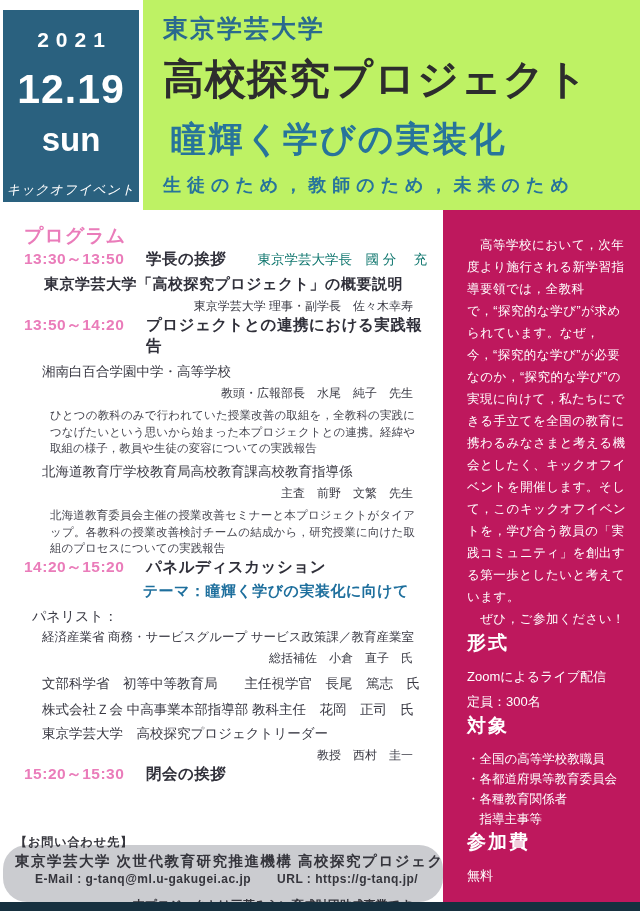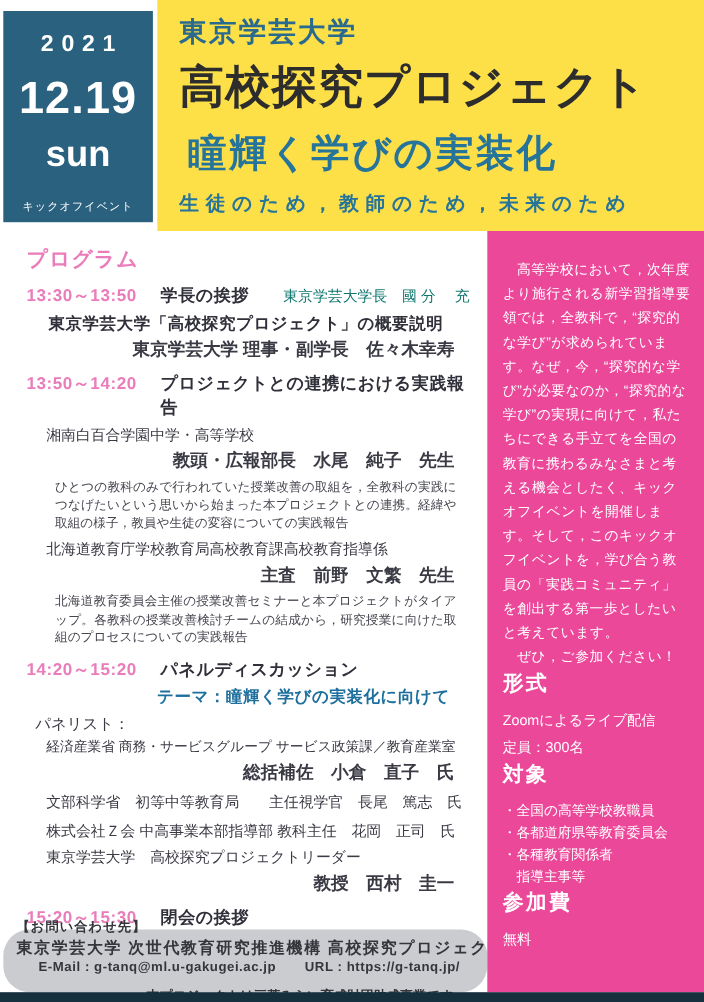--- a/index.html
+++ b/index.html
@@ -15,59 +15,59 @@
   
   .header-row { display:flex; height:210px; flex:none; }
   .date-strip { width:143px; background:#fff; flex:none; }
   .date-box {
     margin:10px 0 0 3px; width:136px; height:192px; background:#2A617F;
     color:#fff; text-align:center; display:flex; flex-direction:column; align-items:center;
   }
   .date-year { font-size:21px; font-weight:bold; letter-spacing:7px; margin-top:18px; padding-left:7px; }
   .date-day  { font-size:41px; font-weight:bold; margin-top:14px; letter-spacing:1px; }
   .date-week { font-size:33px; font-weight:bold; margin-top:8px; }
-  .date-caption { font-size:10px; letter-spacing:1px; margin-top:22px; }
-  .title-band { flex:1; background:#fde047; padding:12px 6px 0 20px; }
+  .date-caption { font-size:13px; letter-spacing:1px; margin-top:22px;font-style:italic; }
+  .title-band { flex:1; background:#bef264; padding:12px 6px 0 20px; }
   .band-org { color:#2A6A8E; font-size:25px; font-weight:bold; letter-spacing:2px; }
   .band-title { color:#2D2D2D; font-size:41px; font-weight:bold; letter-spacing:1px; margin-top:7px; white-space:nowrap; }
   .band-subtitle { color:#27749B; font-size:35px; font-weight:bold; letter-spacing:2px; margin-top:9px; padding-left:8px; }
   .band-tagline { color:#27749B; font-size:18px; font-weight:bold; letter-spacing:6px; margin-top:10px; white-space:nowrap; }
   
   .body-row { display:flex; flex:1; min-height:0; }
   .left-col { width:443px; flex:none; display:flex; flex-direction:column; background:#fff; }
   .program { flex:1; padding:13px 14px 0 24px; color:#3A3A44; overflow:hidden; }
   .prog-heading { color:#EA7CBA; font-size:19px; font-weight:bold; letter-spacing:1px; }
-  .sect { margin-top:10px; }
+  .sect { margin-top:0; }
   .sect-row { display:flex; align-items:baseline; }
   .time { color:#EA7CBA; font-size:15.5px; font-weight:bold; letter-spacing:.5px; flex:none; width:122px; }
   .sect-title { color:#30303A; font-size:15.5px; font-weight:bold; letter-spacing:.5px; }
   .row-speaker { flex:1; text-align:right; font-size:13.5px; font-weight:500; color:#0f766e; padding-right:2px; }
   .bold-line { font-size:15px; font-weight:bold; color:#30303A; margin:5px 0 0 20px; letter-spacing:.5px; }
-  .right-line { text-align:right; font-size:16px; font-weight:700; margin:4px 16px 0 0; }
+  .right-line { text-align:right; font-size:12px; font-weight:400; margin:4px 16px 0 0; }
   .school-line { font-size:13.5px; font-weight:500; margin:6px 0 0 18px; }
   .desc { font-size:11.5px; line-height:1.45; color:#45454F; margin:5px 14px 0 26px; text-align:justify; }
   .theme-line { text-align:right; color:#1E6F9D; font-size:15px; font-weight:bold; margin:4px 20px 0 0; letter-spacing:.5px; }
   .label-line { font-size:14px; font-weight:500; margin:7px 0 0 8px; }
   .panelist-org { font-size:12.5px; font-weight:500; margin:3px 0 0 18px; white-space:nowrap; }
   .panelist-line { font-size:13.5px; font-weight:500; margin:8px 0 0 18px; white-space:nowrap; }
   .s4-titles { display:flex; flex-direction:column; }
   
   .contact-box {
     flex:none; height:57px; background:#CBCCD0; margin-left:3px;
     display:flex; align-items:center; padding:4px 6px 4px 12px; gap:6px;border-radius:24px;
   }
   .contact-text { flex:1; color:#35353C; }
   .c-label { font-size:12px; font-weight:bold; letter-spacing:1px; }
   .c-org { font-size:14.5px; font-weight:bold; letter-spacing:1.5px; margin-top:1px; white-space:nowrap; }
   .c-email { font-size:12px; font-weight:bold; letter-spacing:.5px; margin-top:1px;padding-left:20px; }
   .c-email .gap { display:inline-block; width:26px; }
   .c-note { font-size:12px; font-weight:bold; text-align:center; margin-top:11px; padding-left:70px; }
   .qr-frame { background:#fff; padding:2px; flex:none; line-height:0; }
   
-  .sidebar { flex:1; background:#ec4899; color:#fff; padding:24px 12px 0 14px; overflow:hidden; }
+  .sidebar { flex:1; background:#be185d; color:#fff; padding:24px 12px 0 24px; overflow:hidden; }
   .sb-intro { font-size:12.5px; line-height:1.76; letter-spacing:.5px; }
   .sb-heading { font-size:19px; font-weight:bold; letter-spacing:2px; }
   .sb-line { font-size:13px; line-height:1.65; margin-top:4px; }
   .sb-first { margin-top:10px; }
   .sb-bullet { font-size:12.5px; line-height:1.6; }
   
   .bottom-bar { flex:none; height:9px; background:#16303F; }
   .hidden-defs { position:absolute; width:0; height:0; }
 </style>
 </head>

